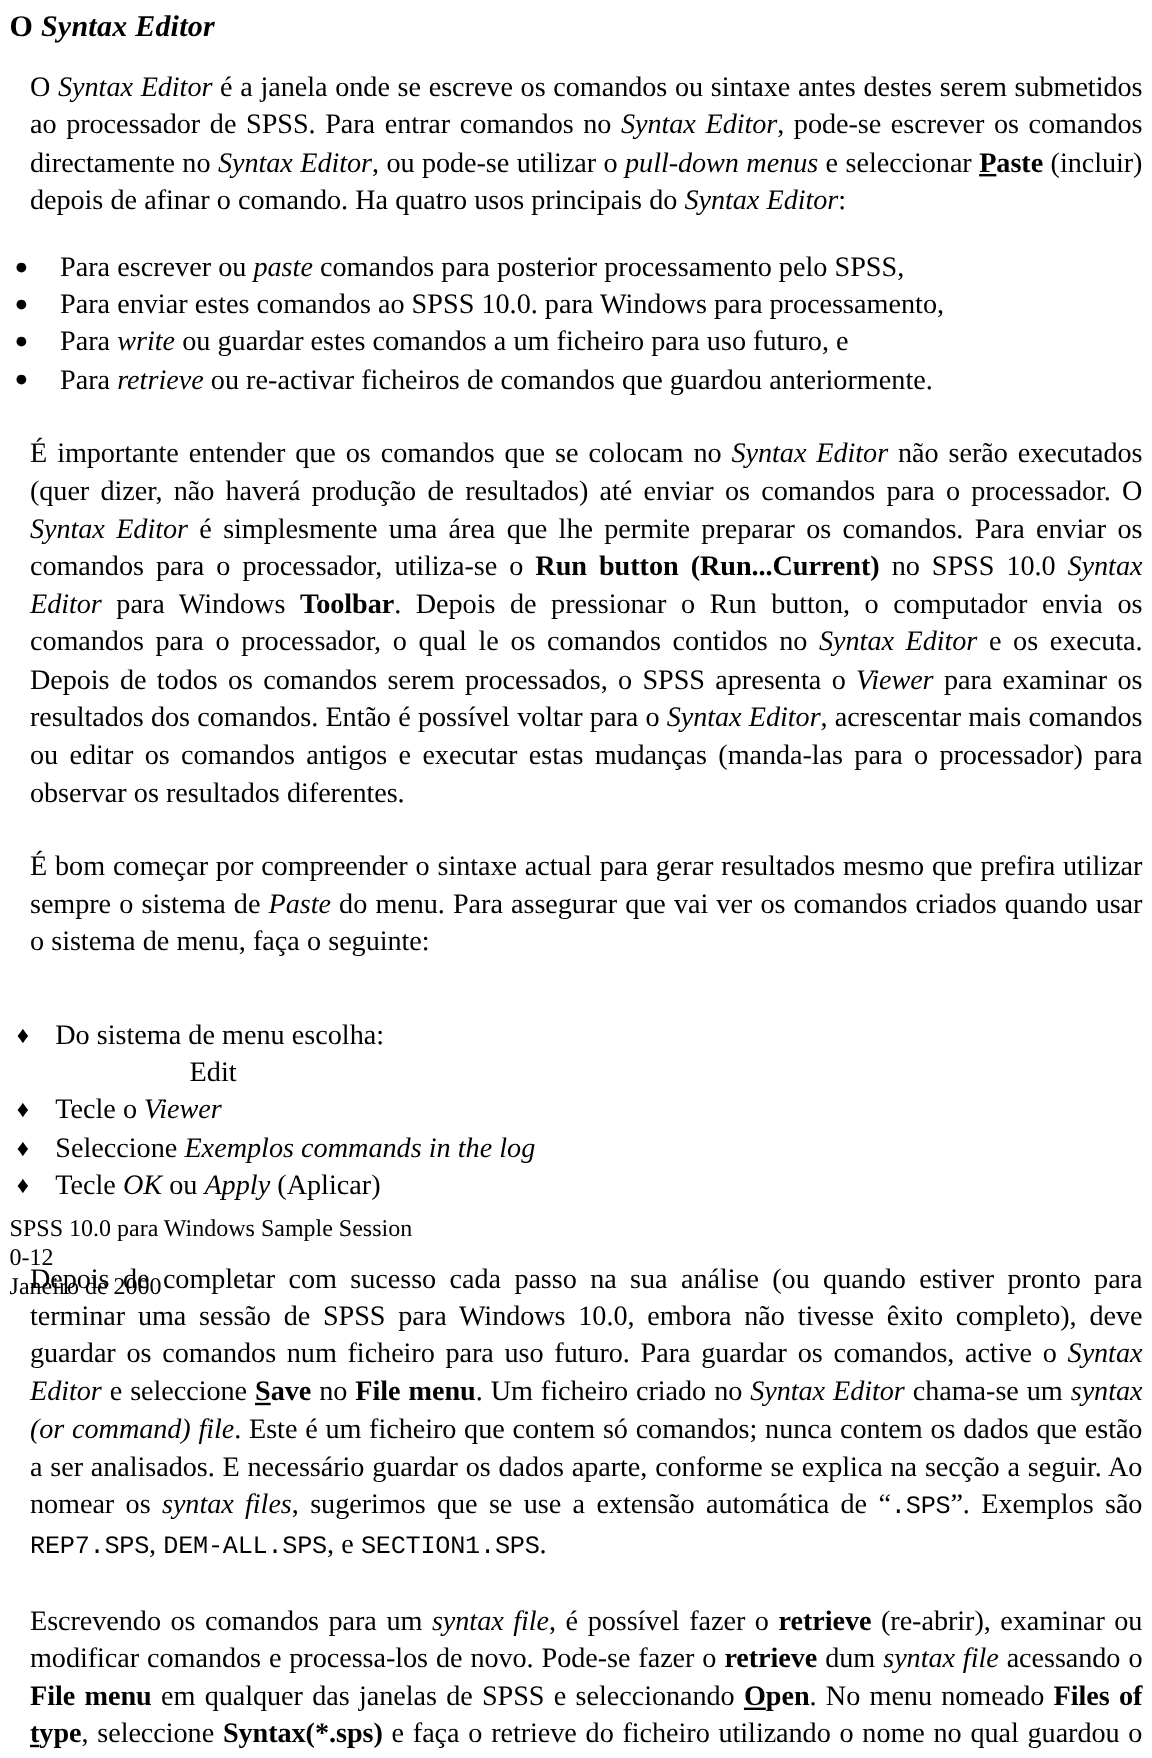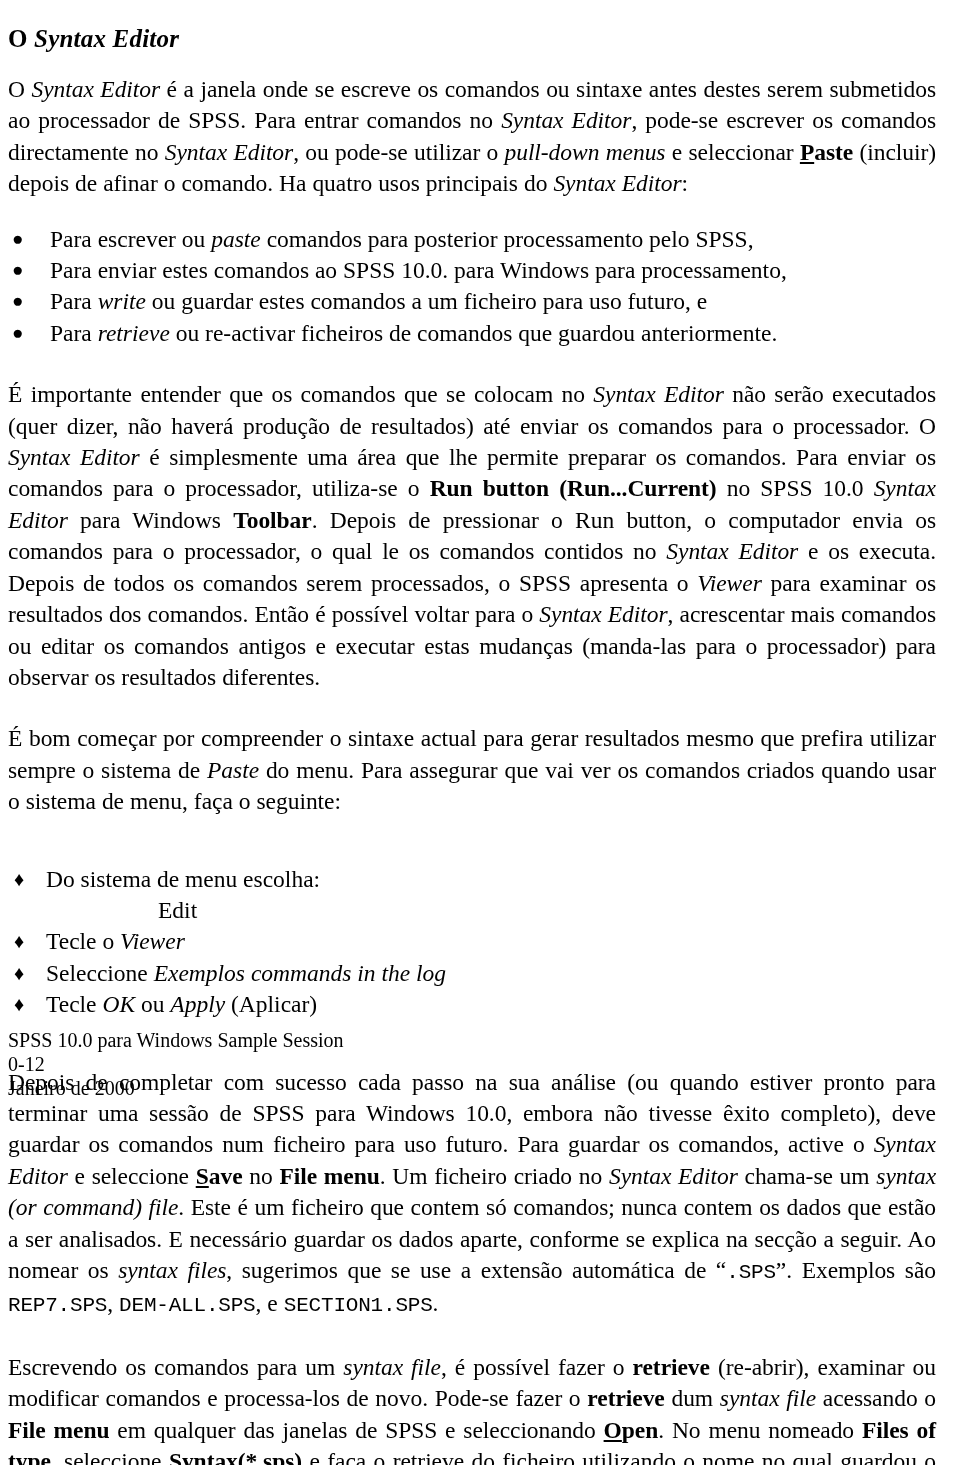--- a/index.html
+++ b/index.html
@@ -10,41 +10,41 @@
   body {
     width: 960px;
     height: 1465px;
     position: relative;
     font-family: "Liberation Serif", "DejaVu Serif", serif;
     color: #000000;
     overflow: hidden;
   }
   .page {
     position: absolute;
-    left: 0; top: 16px;
+    left: 0; top: 0;
     width: 960px;
     height: 1096px;
     box-sizing: border-box;
-    padding: 8px 24px 0 8px;
+    padding: 8px 8px 0 8px;
   }
   .heading {
     font-size: 25px;
     font-weight: bold;
     line-height: 30px;
     margin: 0 0 20px 0;
     letter-spacing: 0.2px;
   }
   .heading .ital { font-style: italic; }
 
   p.body {
     font-size: 23.5px;
     line-height: 31.4px;
     text-align: justify;
     text-justify: inter-word;
-    margin: 0 0 0 0;
+    margin: 0 0 0 17px;
     letter-spacing: -0.05px;
     word-spacing: 0.2px;
   }
   .ital { font-style: italic; }
   .bold { font-weight: bold; }
   .ul { text-decoration: underline; }
   .mono {
     font-family: "Liberation Mono", "DejaVu Sans Mono", monospace;
     font-size: 21px;
     letter-spacing: -0.2px;

